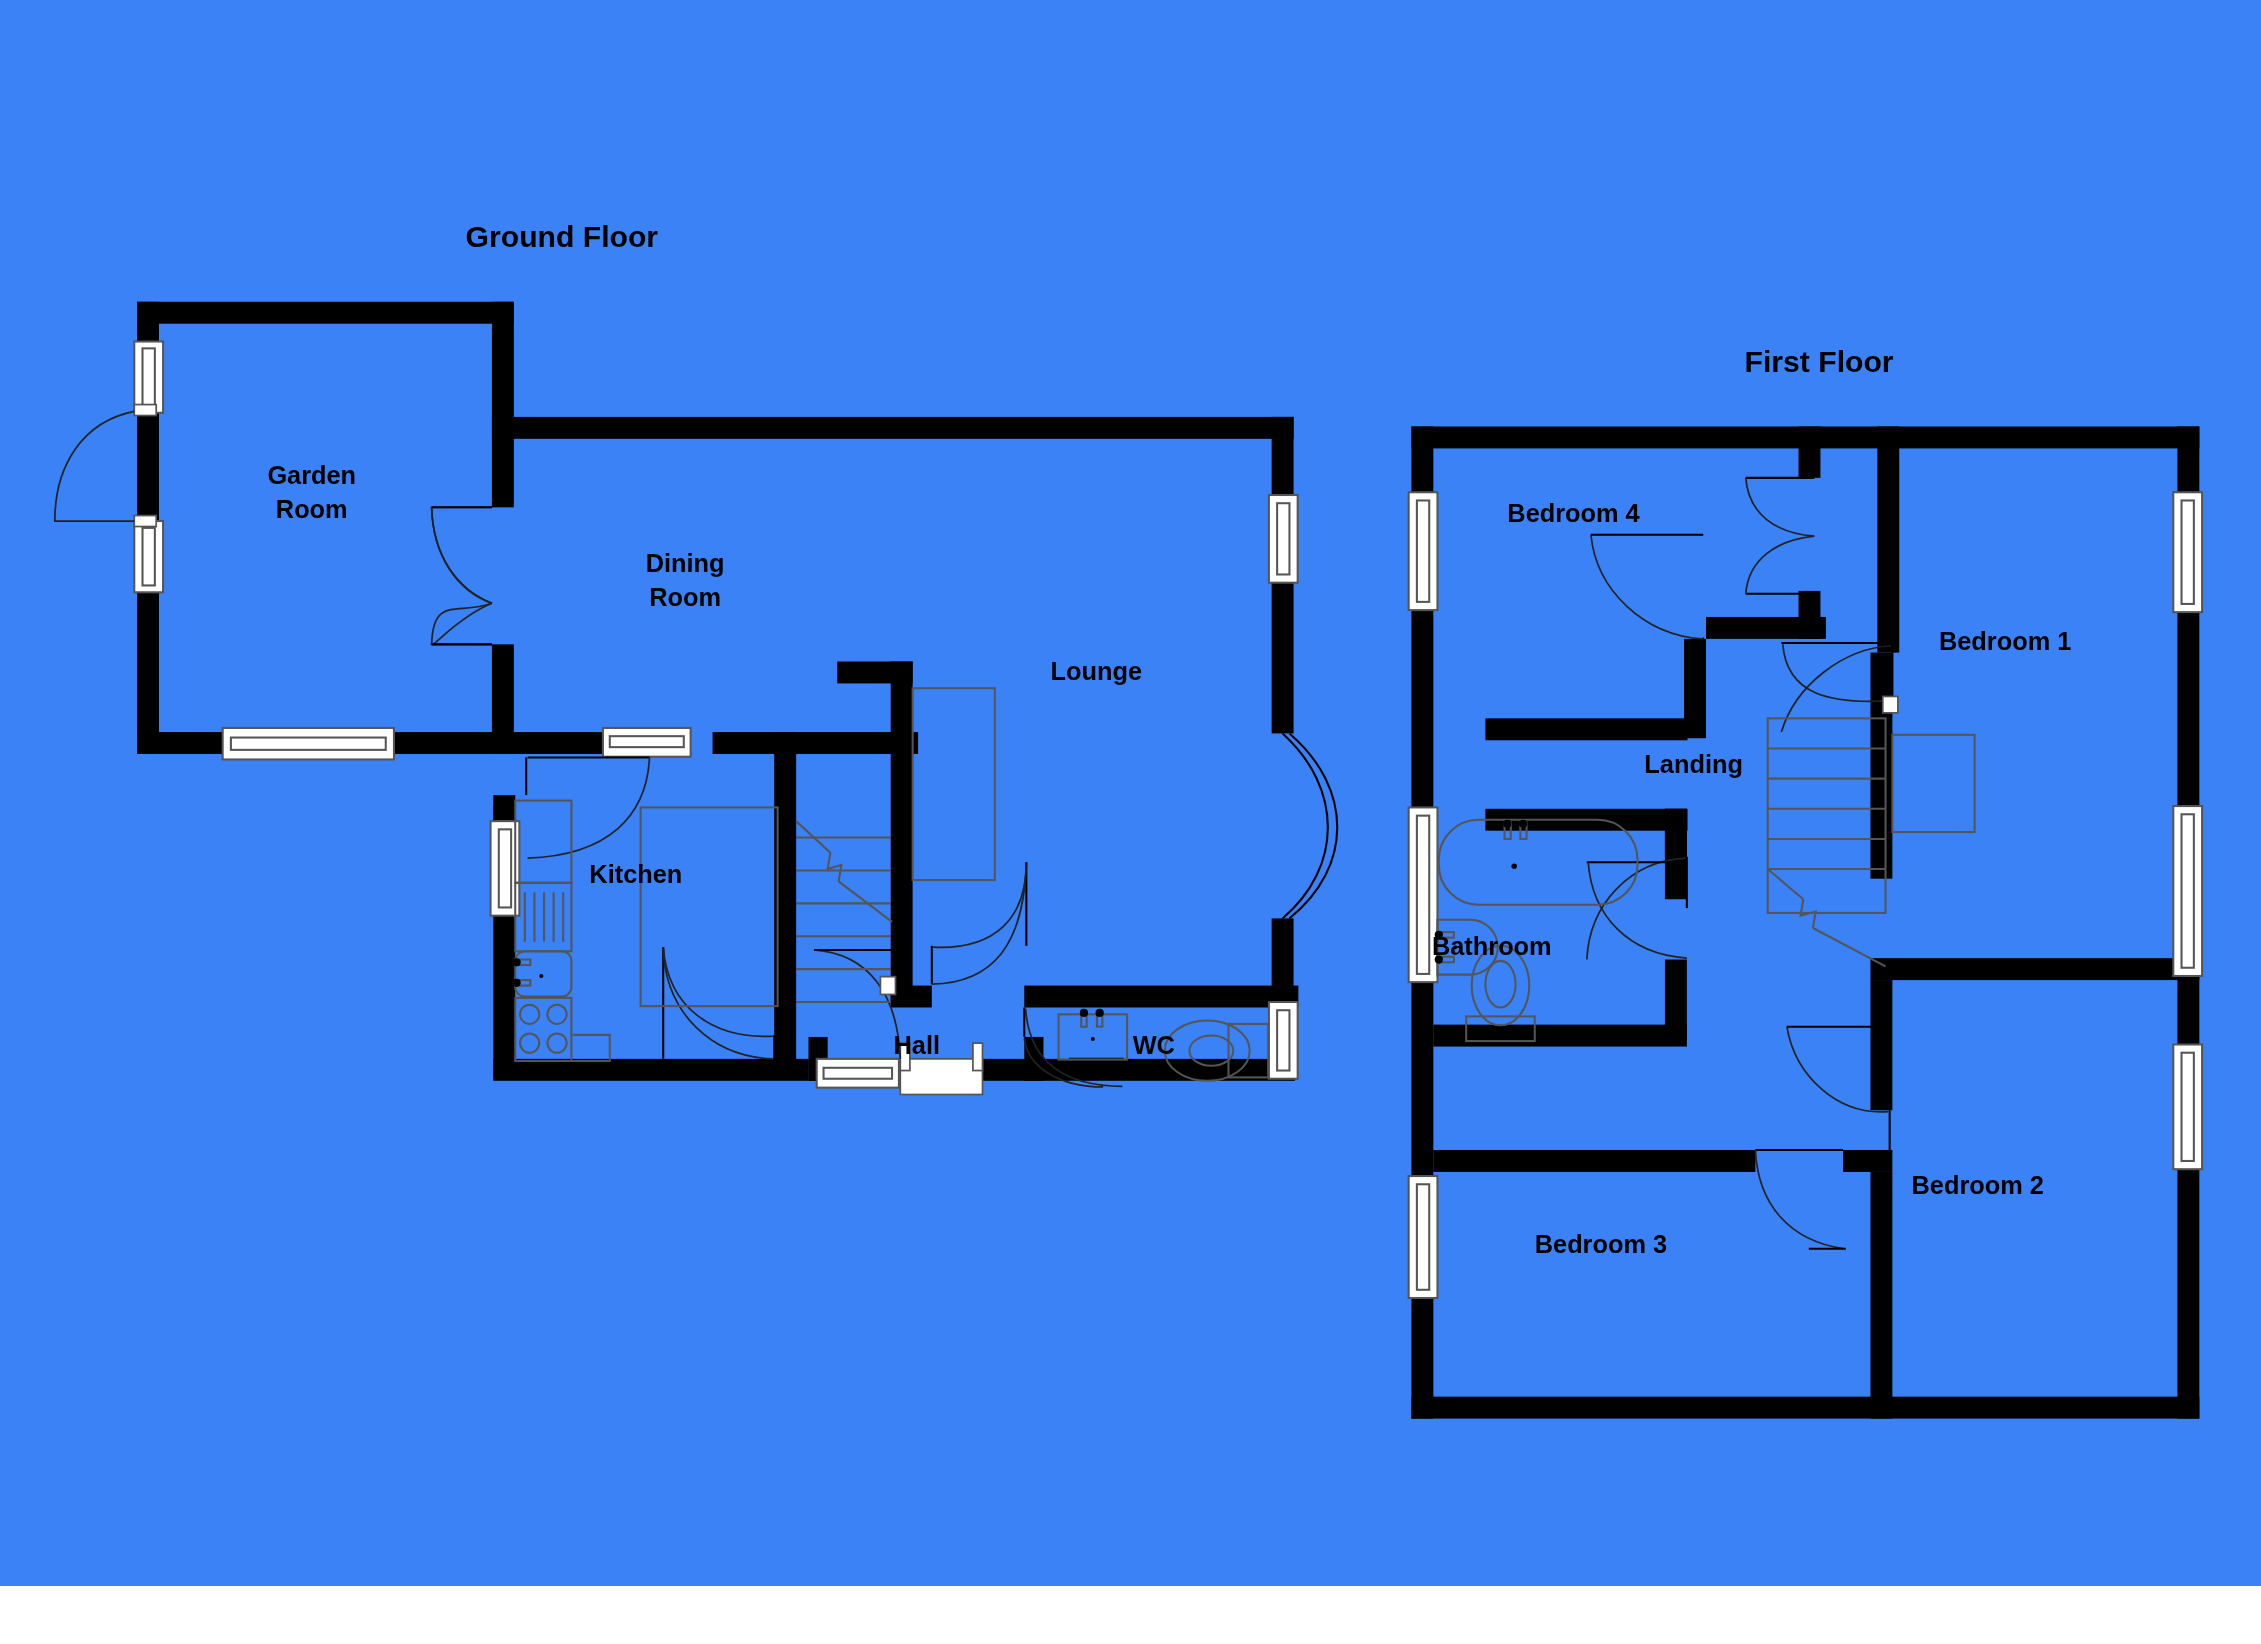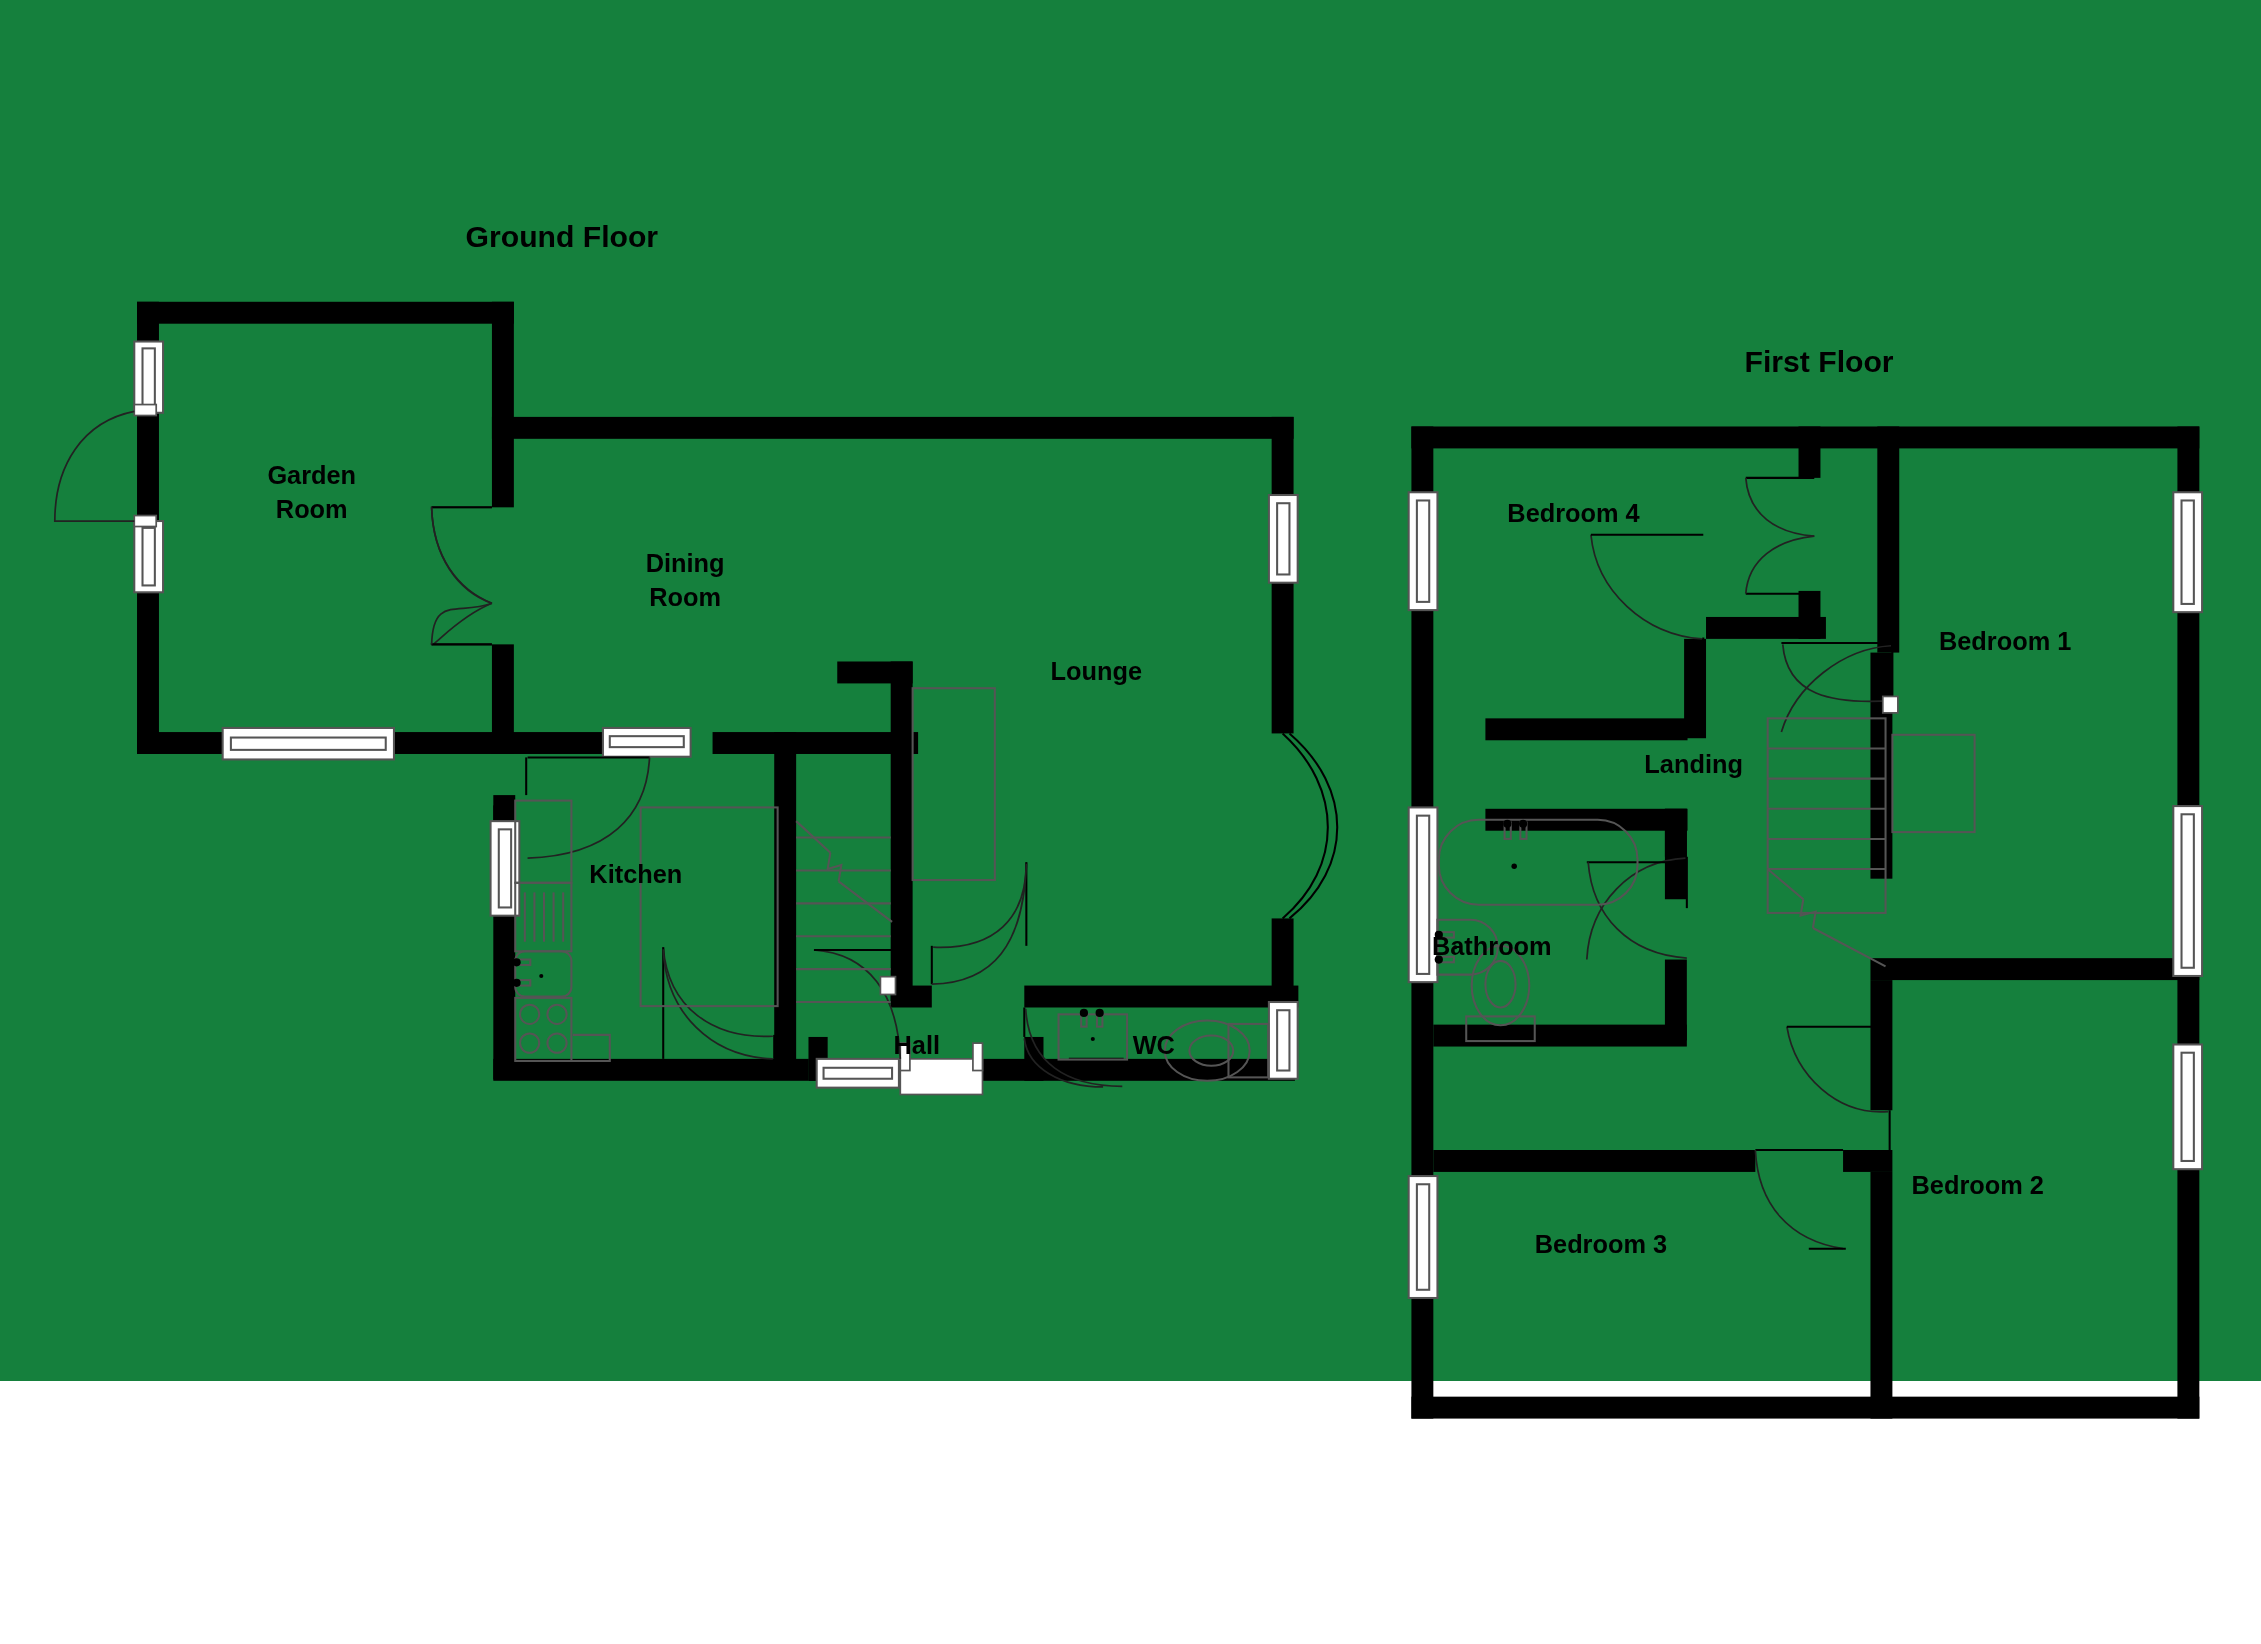--- a/index.html
+++ b/index.html
@@ -10,22 +10,22 @@
   }
   body {
     width: 2261px;
     height: 1645px;
     font-family: "Liberation Sans", sans-serif;
     overflow: hidden;
   }
   #plan-root {
     position: relative;
     width: 2261px;
-    height: 1381px;
-    background: #15803d;
+    height: 1586px;
+    background: #3b82f6;
   }
   svg.plan-svg {
     position: absolute;
     left: 0;
     top: 0;
     width: 2261px;
     height: 1645px;
     display: block;
   }
   .wall      { fill: #000000; stroke: none; }

